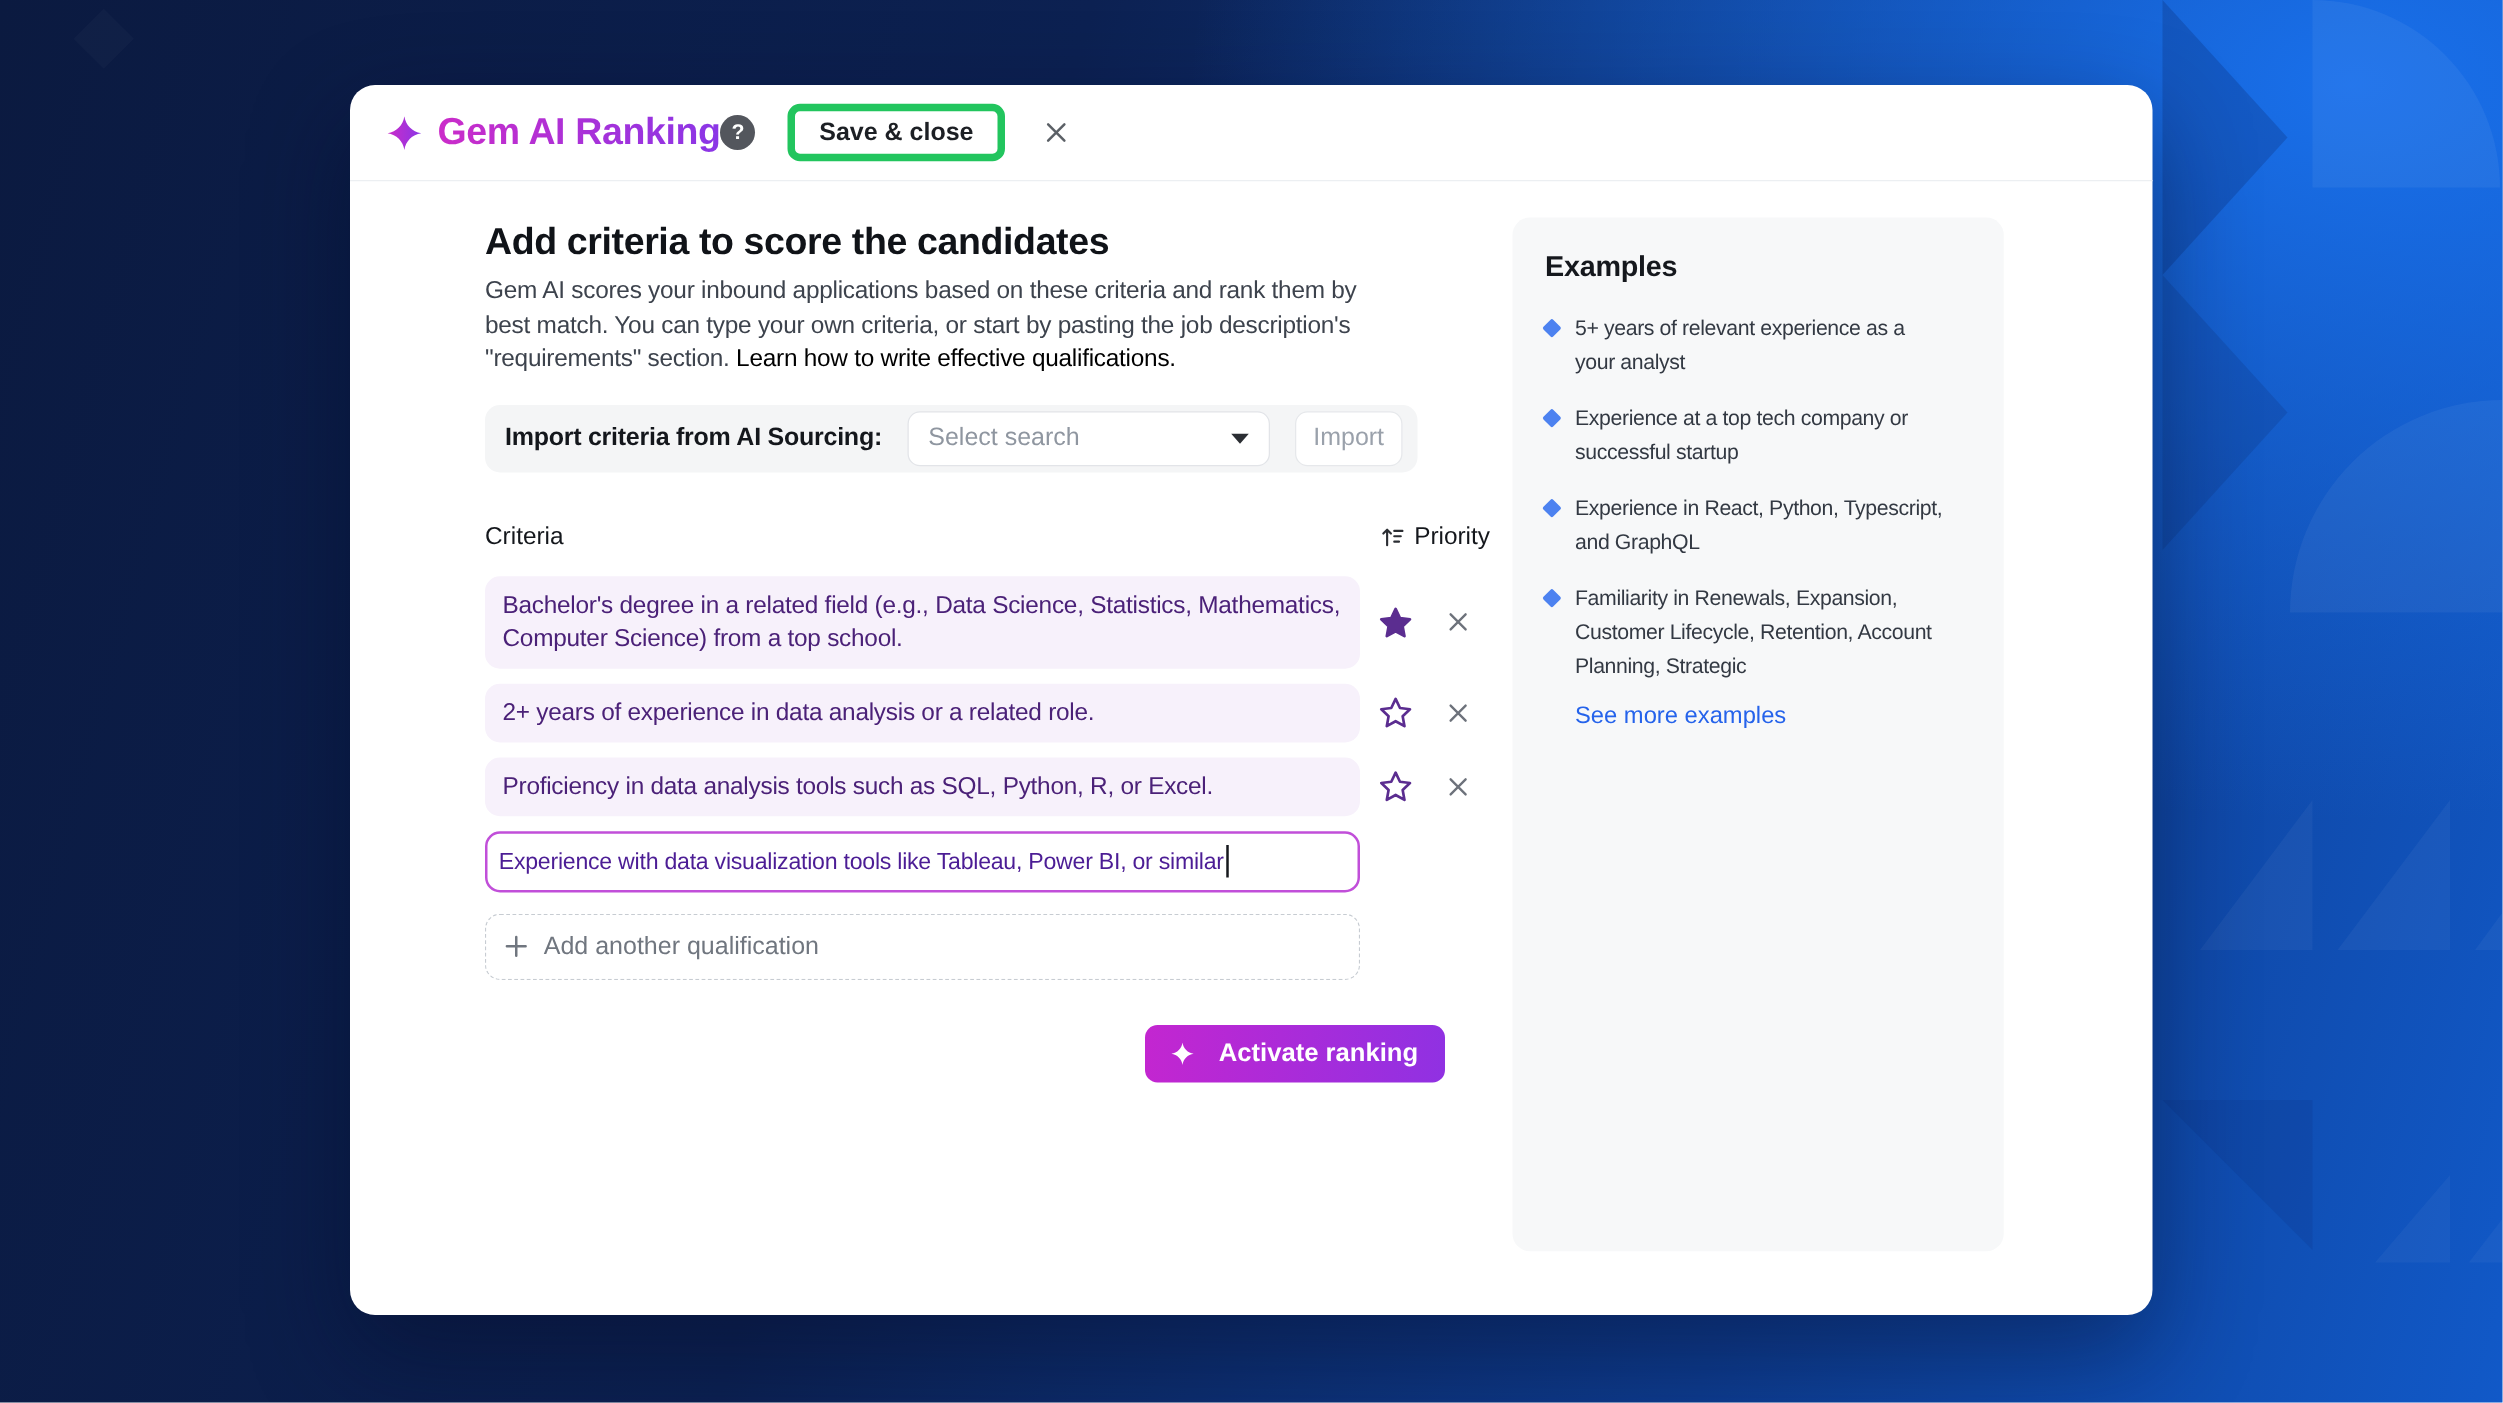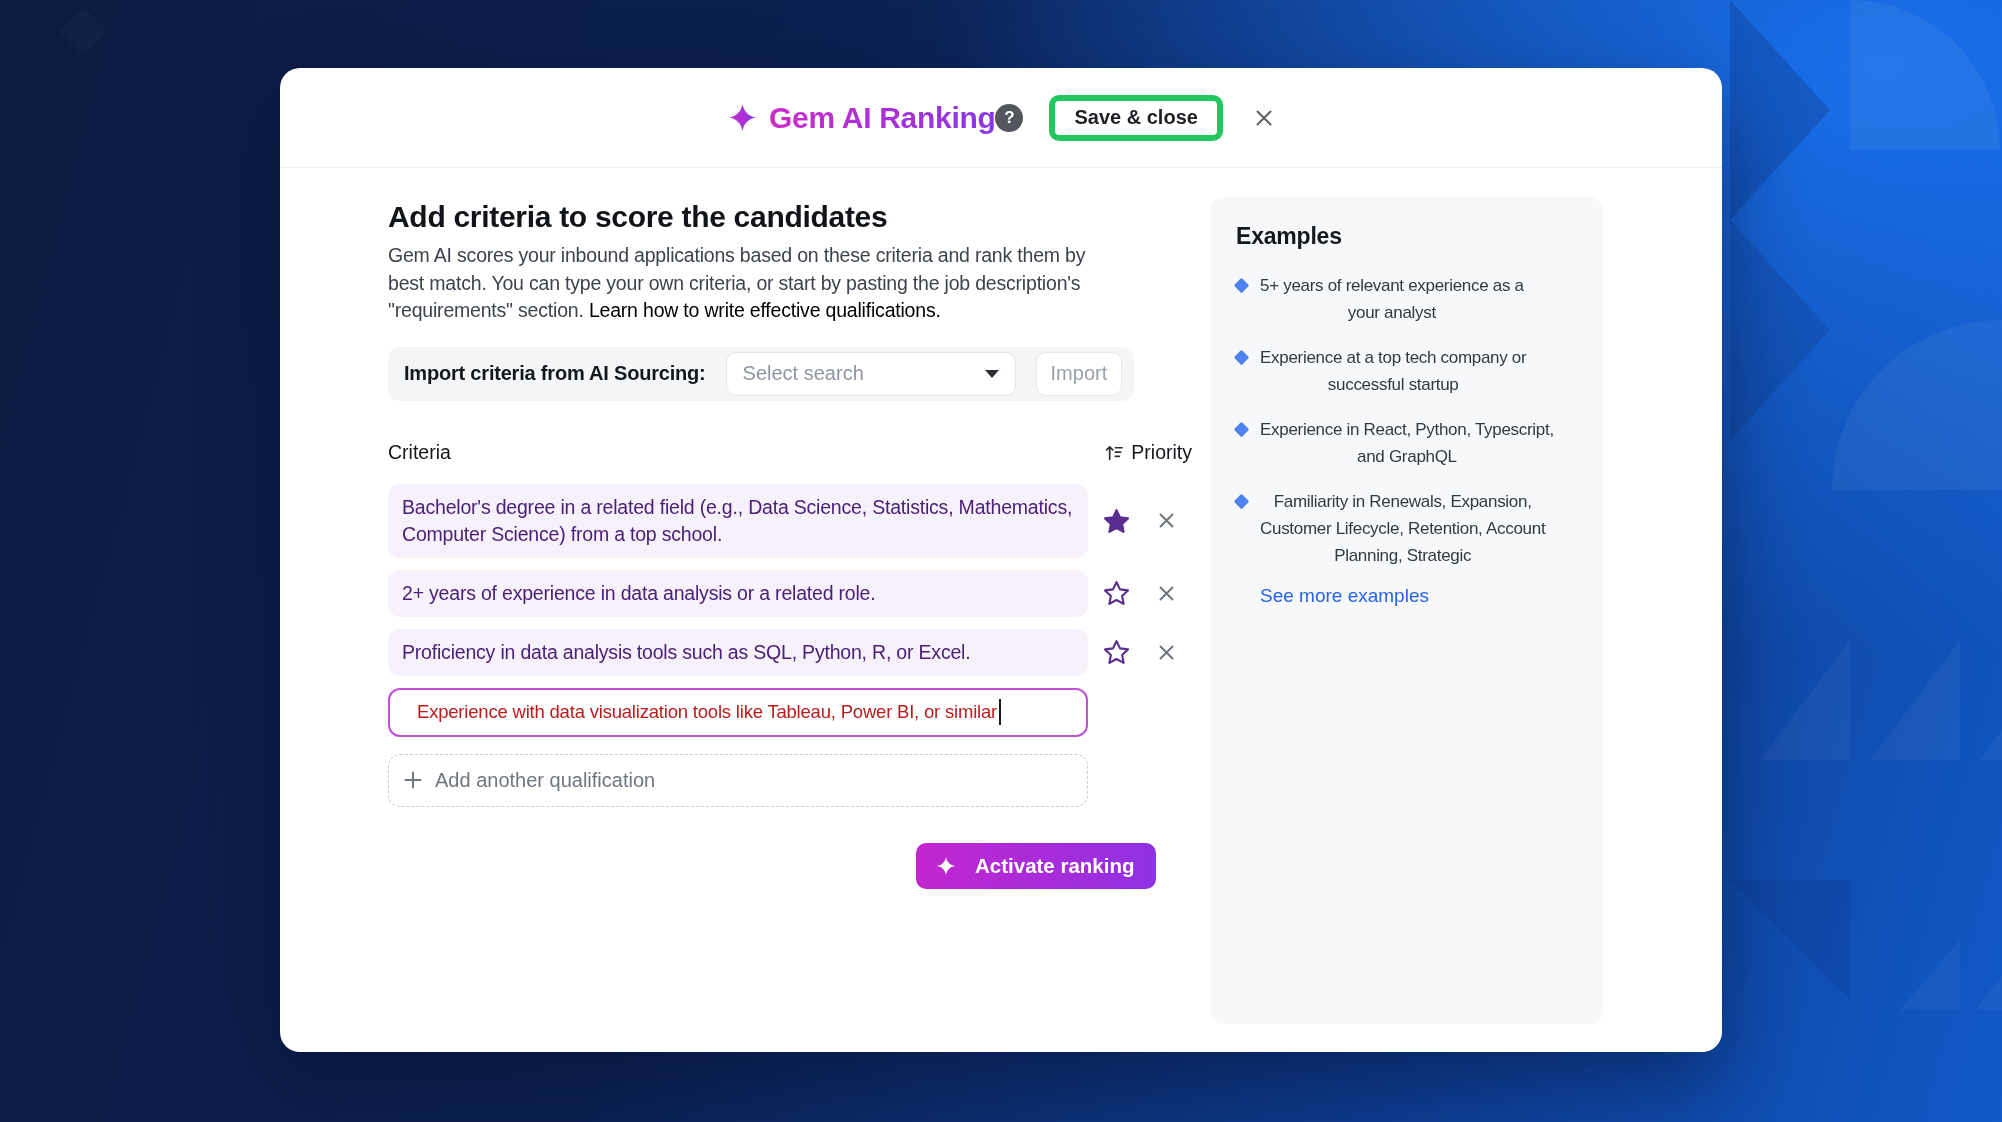--- a/index.html
+++ b/index.html
@@ -11,21 +11,21 @@
       linear-gradient(105deg, #0b1a40 0%, #0c2152 38%, #0e3c8f 72%, #1159c8 100%);
   }
   .bg svg { position:absolute; inset:0; }
 
   .modal {
     position:absolute; left:280px; top:68px; width:1442px; height:984px;
     background:#ffffff; border-radius:20px;
     box-shadow:0 30px 80px rgba(4,12,40,.45);
   }
   .modal-header {
-    height:100px; display:flex; align-items:center; justify-content:center;
+    height:77px; display:flex; align-items:center; justify-content:flex-start;
     padding:0 28px 0 30px; border-bottom:1px solid #eceff2;
   }
   .title-wrap { display:flex; align-items:center; gap:13px; }
   .title {
     font-size:30px; font-weight:700; letter-spacing:-.3px;
     background:linear-gradient(90deg,#cb2cc9 0%,#8a36e6 100%);
     -webkit-background-clip:text; background-clip:text; color:transparent;
   }
   .header-actions { display:flex; align-items:center; }
   .help-btn {
@@ -73,22 +73,22 @@
     width:700px; background:#f7f1fb; border-radius:12px; padding:10px 14px;
     font-size:19.5px; line-height:27px; color:#4b2178; letter-spacing:-.2px; cursor:text;
   }
   .star-btn { width:56px; display:flex; justify-content:center; background:none; border:none; cursor:pointer; }
   .star-shape { fill:none; stroke:#5b2d90; stroke-width:1.9; stroke-linejoin:round; }
   .star-btn.filled .star-shape { fill:#5b2d90; stroke:#5b2d90; }
   .x-btn { width:44px; display:flex; justify-content:center; background:none; border:none; cursor:pointer; }
 
   .crit-input {
     margin-top:12px; width:700px; height:49px; background:#fff; border:2px solid #c14fd9;
-    border-radius:12px; display:flex; align-items:center; padding:0 27px;
-    font-size:18.5px; color:#b91c1c; letter-spacing:-.2px; white-space:nowrap; overflow:hidden; cursor:text;
+    border-radius:12px; display:flex; align-items:center; padding:0 9px;
+    font-size:18.5px; color:#4c1d95; letter-spacing:-.2px; white-space:nowrap; overflow:hidden; cursor:text;
   }
   .crit-input::after { content:""; flex:none; width:2px; height:26px; background:#16181d; margin-left:2px; }
 
   .add-btn {
     margin-top:17px; width:700px; height:53px; background:#fff; border:1.5px dashed #c7ccd2;
     border-radius:12px; display:flex; align-items:center; gap:13px; padding:0 15px;
     font-size:20px; color:#70767f; cursor:pointer; font-family:inherit;
   }
 
   .activate-btn {
@@ -96,21 +96,21 @@
     background:linear-gradient(92deg,#c326d0 0%,#9031e2 100%);
     border:none; border-radius:10px; color:#fff; font-size:20.5px; font-weight:600;
     display:inline-flex; align-items:center; gap:20px; cursor:pointer; font-family:inherit;
   }
 
   .examples {
     position:absolute; left:930px; top:29px; width:393px; height:827px;
     background:#f7f8f9; border-radius:14px; padding:26px; overflow:hidden;
   }
   .examples-heading { font-size:23px; font-weight:700; color:#15181d; letter-spacing:-.2px; }
-  .example-item { display:flex; gap:13px; margin-top:18px;text-align:center; }
+  .example-item { display:flex; gap:13px; margin-top:18px; }
   .example-item.first { margin-top:22px; }
   .diamond { flex:none; width:11px; height:11px; background:#4d82f0; transform:rotate(45deg); border-radius:1.5px; margin-top:8px; }
   .ex-lines { font-size:17px; line-height:27px; color:#333943; letter-spacing:-.3px; }
   .ex-lines span { display:block; white-space:nowrap; }
   .see-more { display:inline-block; margin-top:16px; margin-left:24px; font-size:19px; color:#2563eb; text-decoration:none; cursor:pointer; }
 </style>
 </head>
 <body>
 
 <div class="bg">

